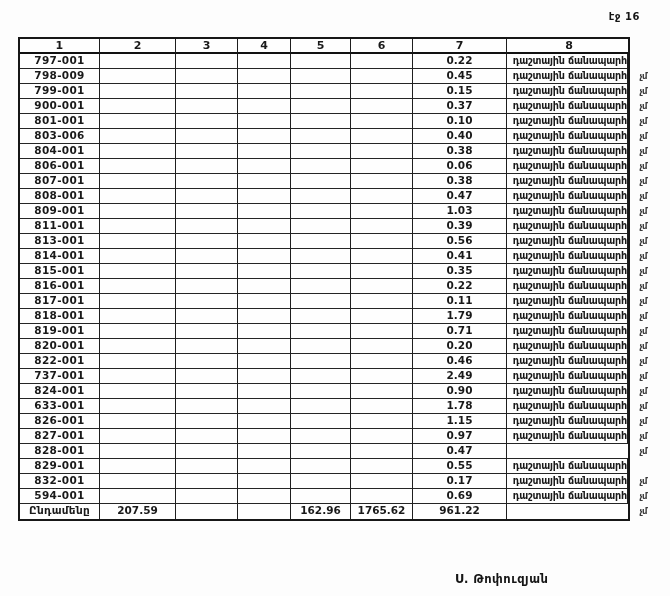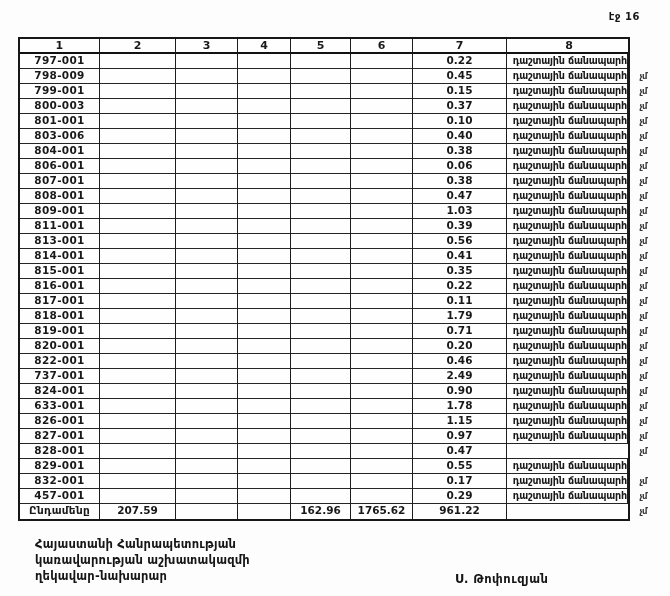--- a/index.html
+++ b/index.html
@@ -111,21 +111,21 @@
           <div class="cell c2"></div>
           <div class="cell c3"></div>
           <div class="cell c4"></div>
           <div class="cell c5"></div>
           <div class="cell c6"></div>
           <div class="cell c7">0.15</div>
           <div class="cell c8">դաշտային ճանապարհ</div>
           <span class="margin-note">չմ</span>
         </div>
         <div class="trow">
-          <div class="cell c1">800-003</div>
+          <div class="cell c1">900-001</div>
           <div class="cell c2"></div>
           <div class="cell c3"></div>
           <div class="cell c4"></div>
           <div class="cell c5"></div>
           <div class="cell c6"></div>
           <div class="cell c7">0.37</div>
           <div class="cell c8">դաշտային ճանապարհ</div>
           <span class="margin-note">չմ</span>
         </div>
         <div class="trow">
@@ -396,45 +396,40 @@
           <div class="cell c2"></div>
           <div class="cell c3"></div>
           <div class="cell c4"></div>
           <div class="cell c5"></div>
           <div class="cell c6"></div>
           <div class="cell c7">0.17</div>
           <div class="cell c8">դաշտային ճանապարհ</div>
           <span class="margin-note">չմ</span>
         </div>
         <div class="trow">
-          <div class="cell c1">457-001</div>
-          <div class="cell c2"></div>
-          <div class="cell c3"></div>
-          <div class="cell c4"></div>
-          <div class="cell c5"></div>
-          <div class="cell c6"></div>
-          <div class="cell c7">0.29</div>
+          <div class="cell c1">594-001</div>
+          <div class="cell c2"></div>
+          <div class="cell c3"></div>
+          <div class="cell c4"></div>
+          <div class="cell c5"></div>
+          <div class="cell c6"></div>
+          <div class="cell c7">0.69</div>
           <div class="cell c8">դաշտային ճանապարհ</div>
           <span class="margin-note">չմ</span>
         </div>
       </div>
 
     <div class="trow total-row">
       <div class="cell c1">Ընդամենը</div>
       <div class="cell c2">207.59</div>
       <div class="cell c3"></div>
       <div class="cell c4"></div>
       <div class="cell c5">162.96</div>
       <div class="cell c6">1765.62</div>
       <div class="cell c7">961.22</div>
       <div class="cell c8"></div>
     </div>
   </div>
 
-  <div class="footer-block">
-    <div>Հայաստանի Հանրապետության</div>
-    <div>կառավարության աշխատակազմի</div>
-    <div>ղեկավար-նախարար</div>
-  </div>
 
   <div class="signature">Ս. Թոփուզյան</div>
 
 </div>
 
 </body></html>

